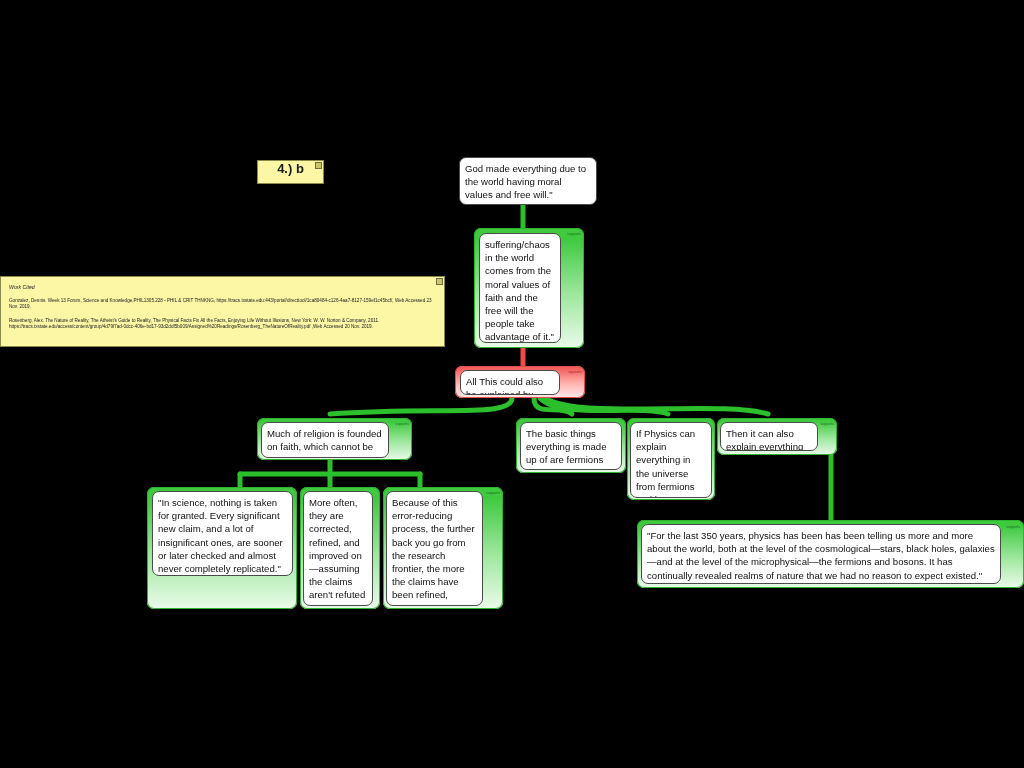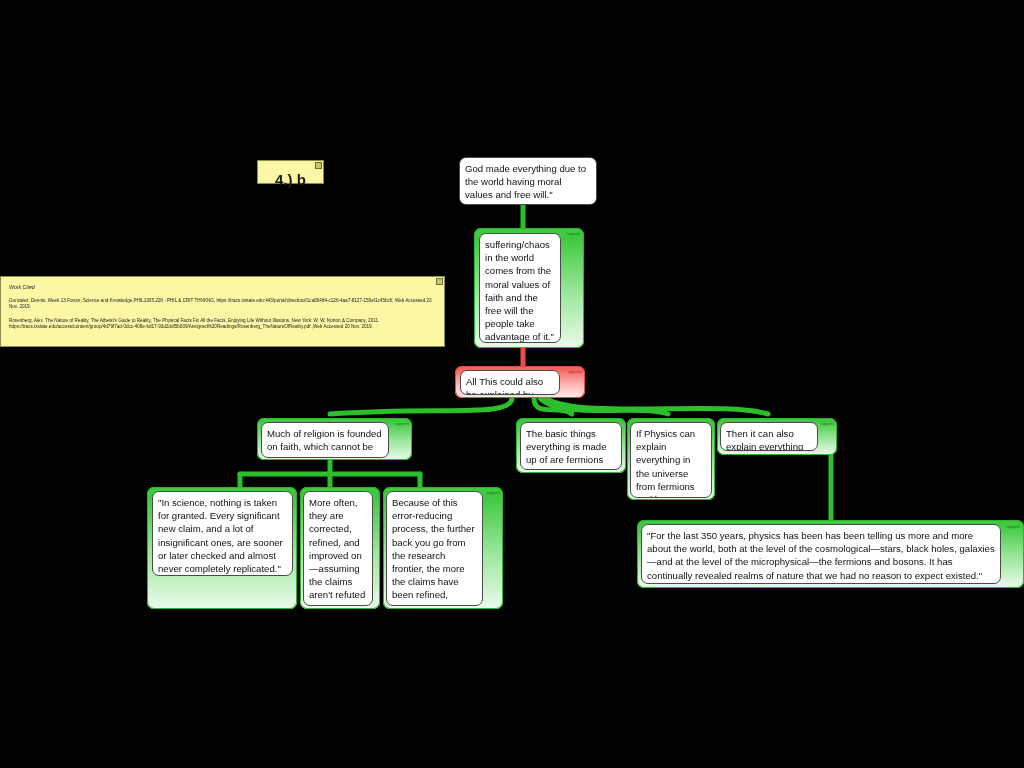--- a/index.html
+++ b/index.html
@@ -52,22 +52,21 @@
   .sticky{
     position:absolute;box-sizing:border-box;
     background:#fbf7a5;border:1px solid #8a8a4a;
     color:#1b1b1b;
   }
   .sticky .handle{
     position:absolute;right:1px;top:1px;width:5px;height:5px;
     background:#c9c56f;border:1px solid #6f6d3c;
   }
   .sticky.small{
-    font-size:15px;font-weight:bold;text-align:center;
-    padding-top:10px;
+    font-size:13px;font-weight:bold;text-align:center;
   }
   .cited{padding:7px 8px 6px 8px;}
   .cited .ct{font-size:5.2px;font-style:italic;line-height:7px;margin:0 0 7px 0;}
   .cited .ref{font-size:4.6px;line-height:6.4px;margin:0 0 7px 0;word-break:break-word;}
   .cited .ref:last-child{margin-bottom:0;}
 </style>
 </head>
 <body>
 
 <div id="canvas">

